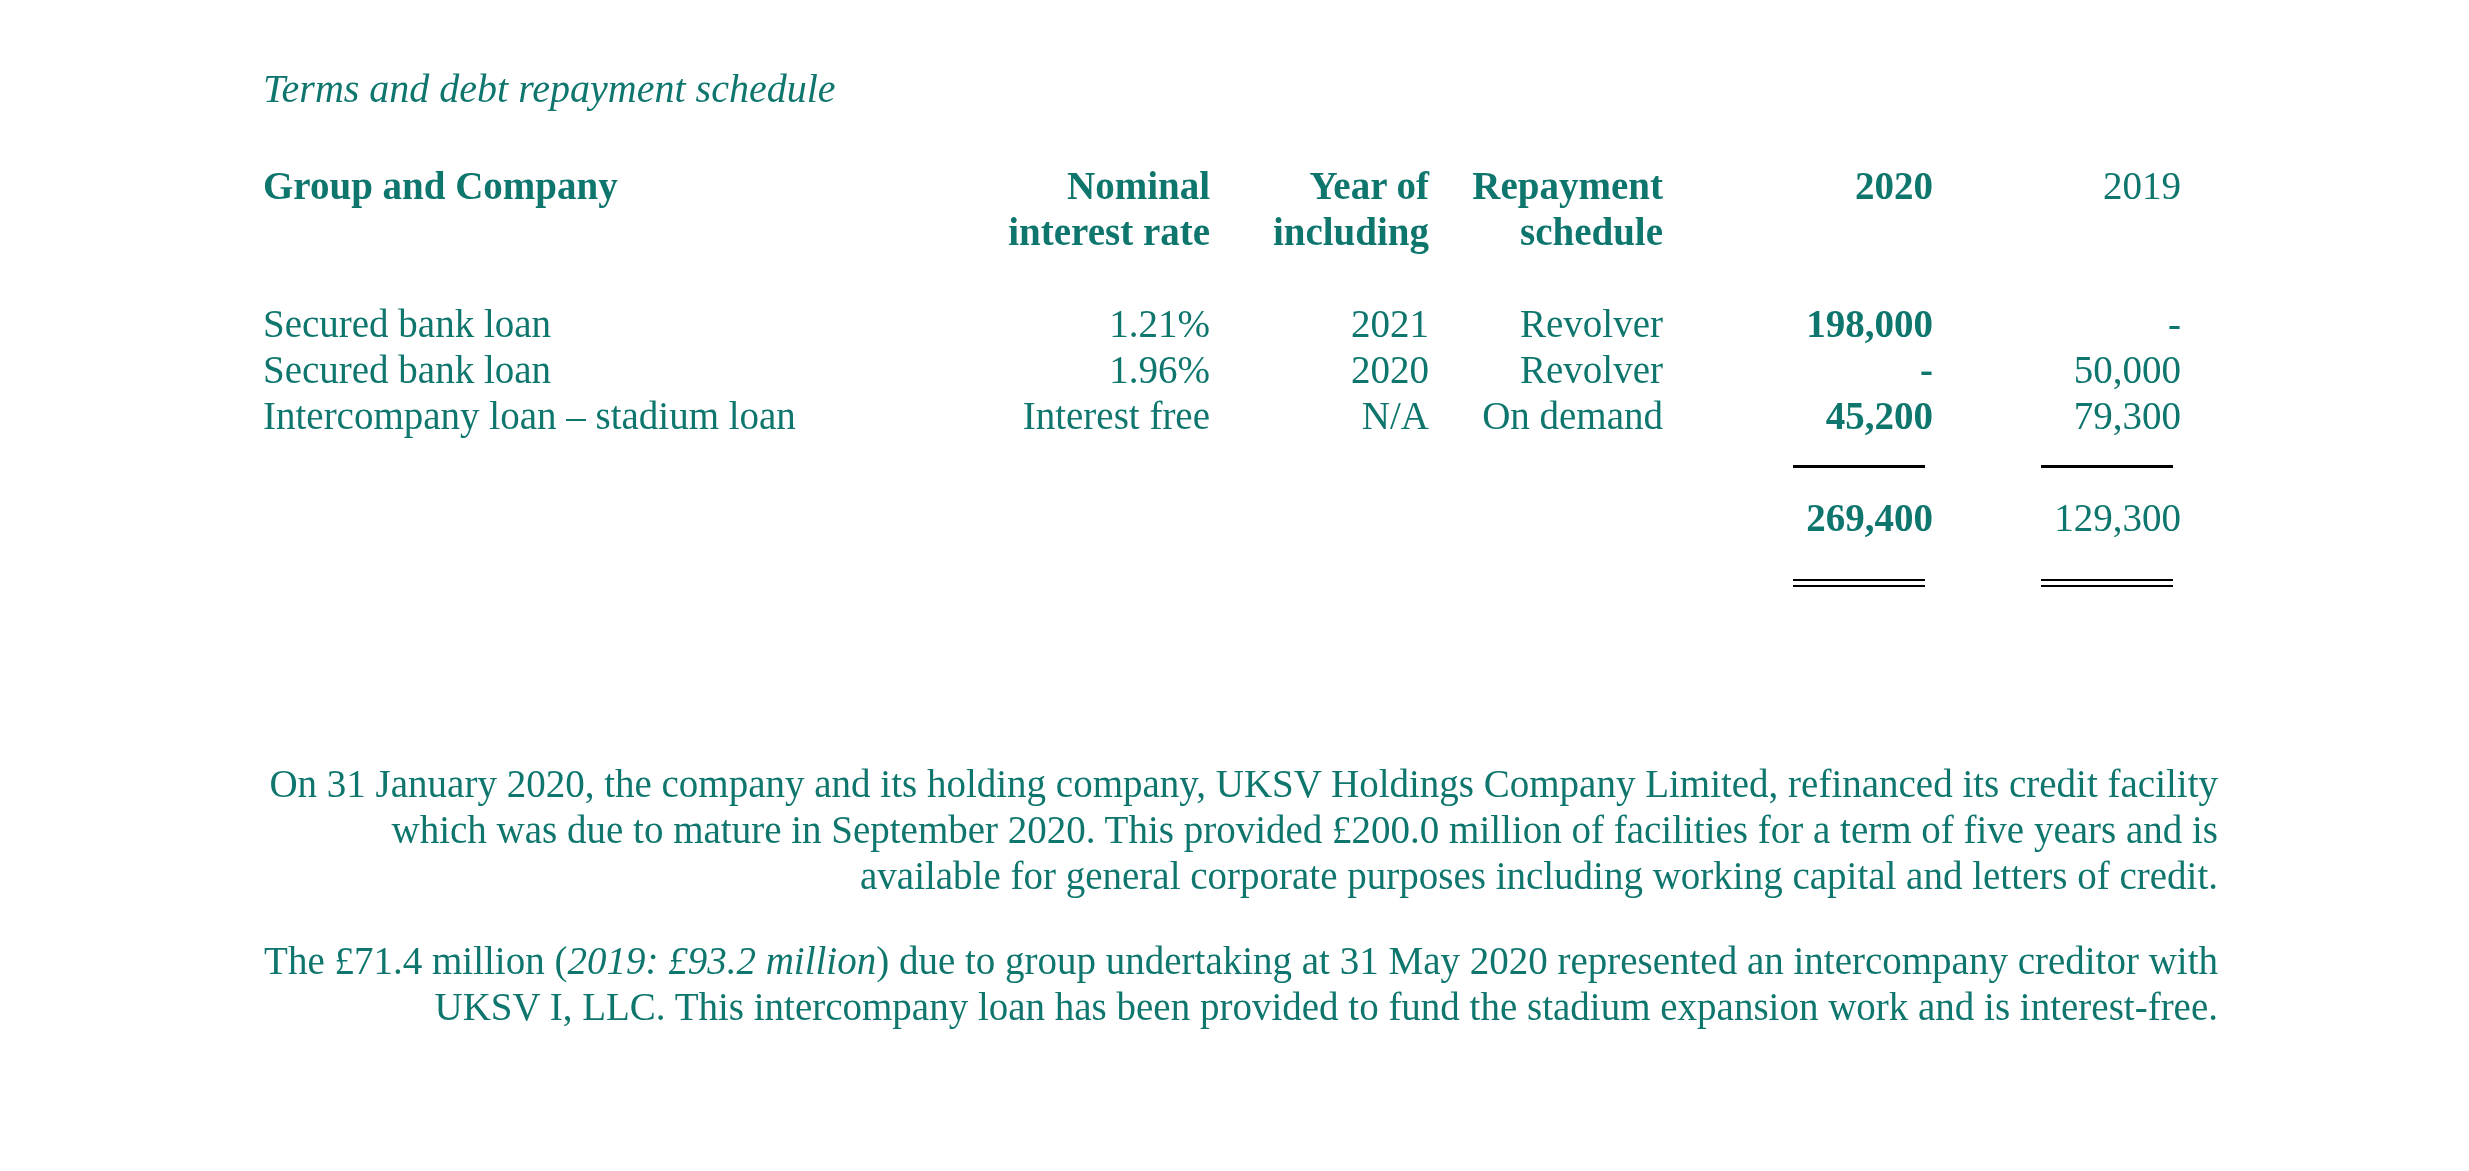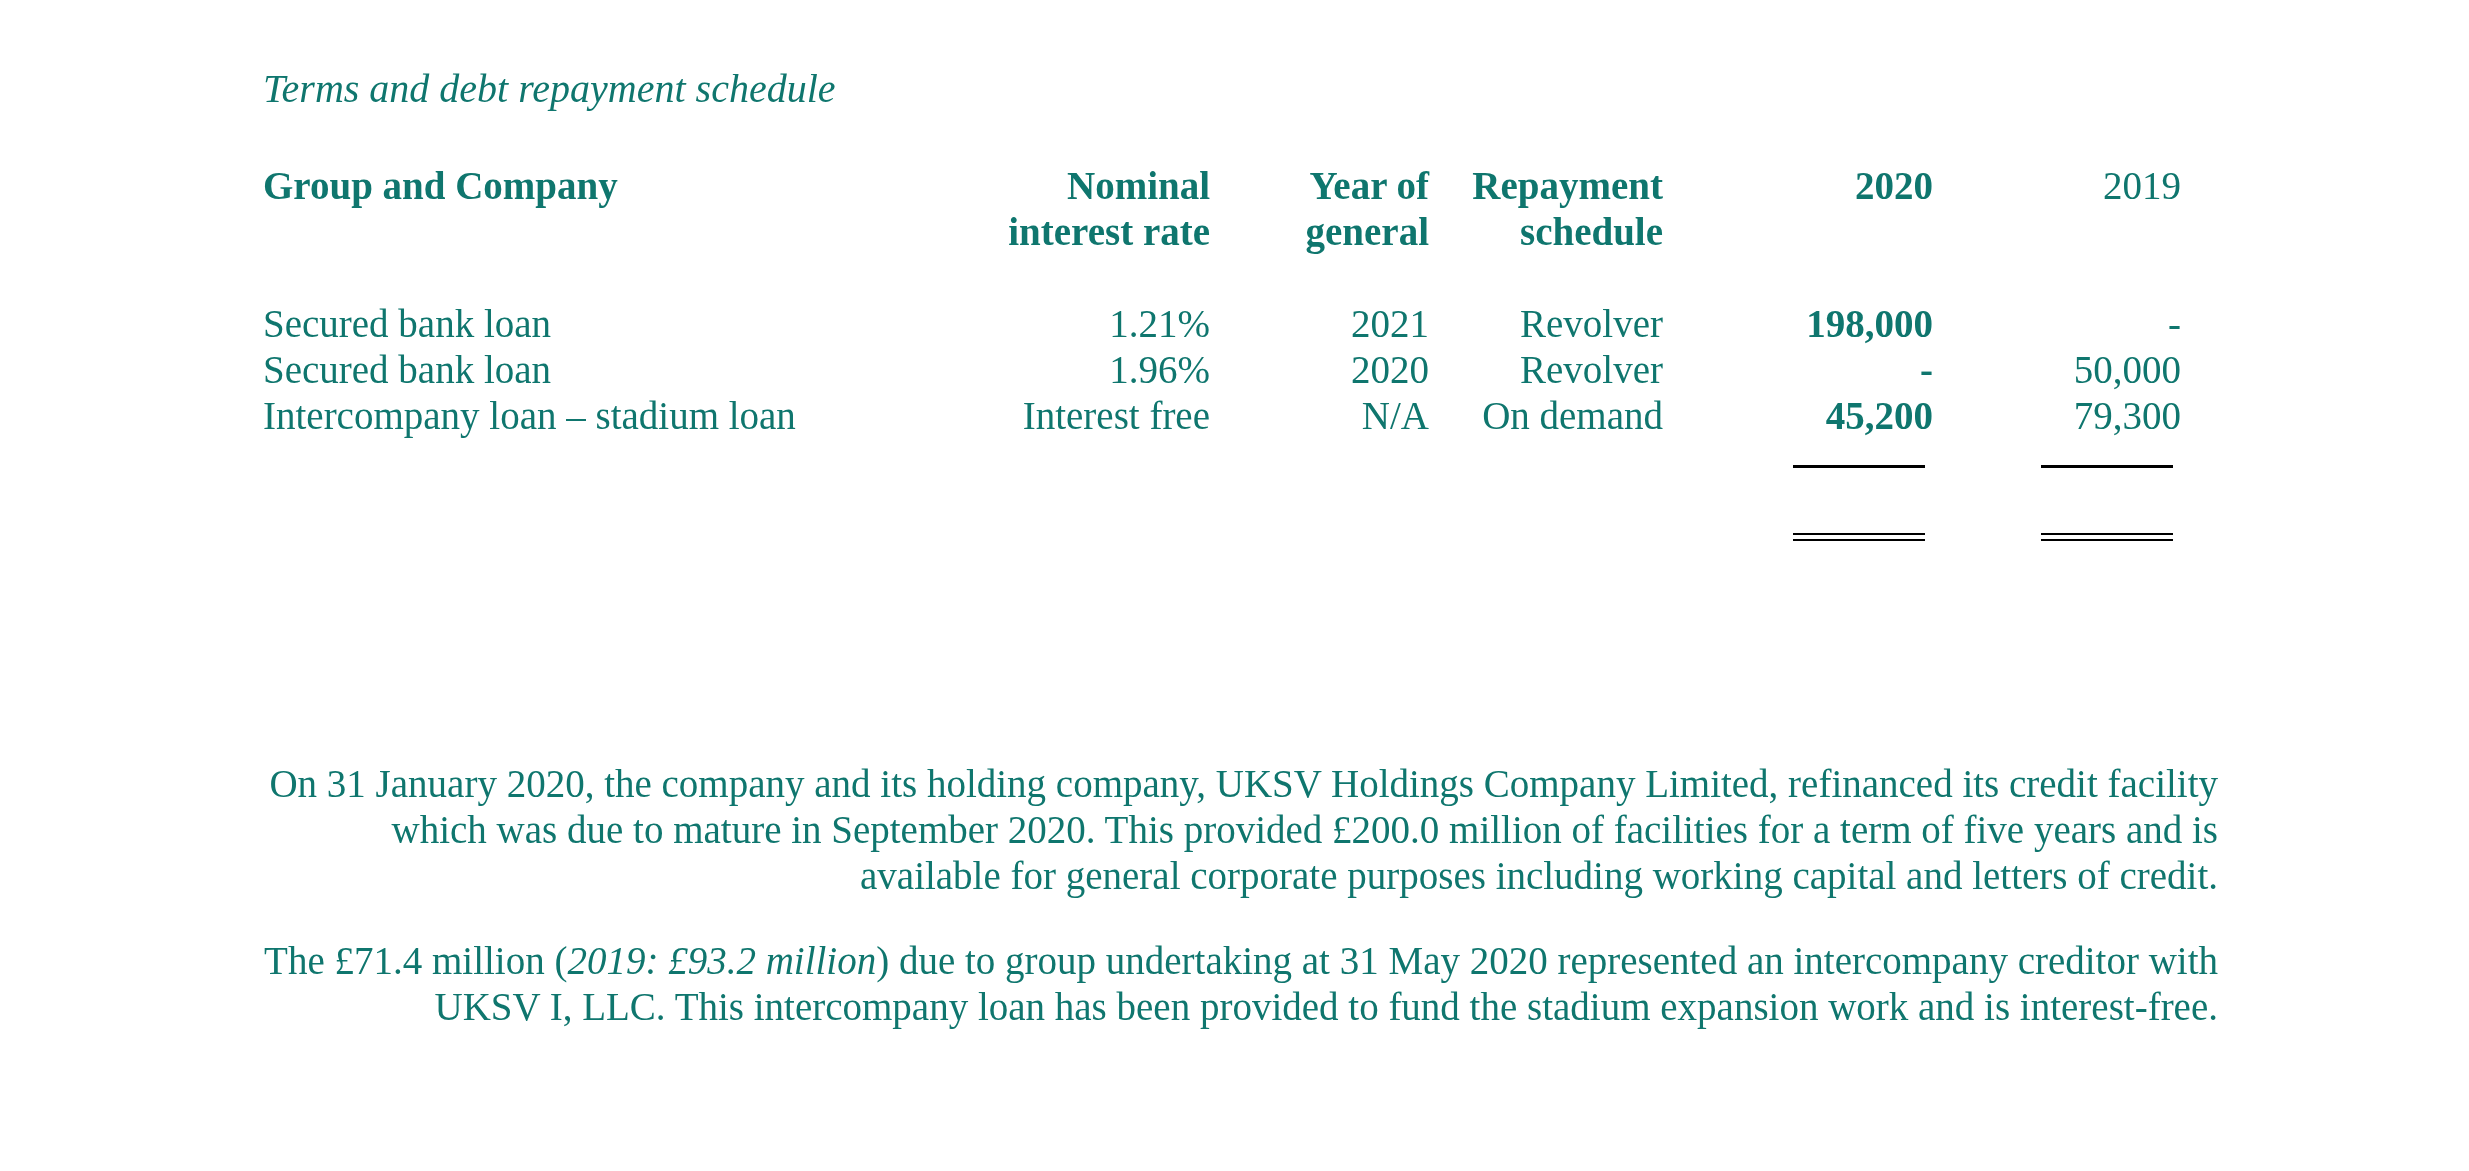--- a/index.html
+++ b/index.html
@@ -101,21 +101,21 @@
         <td class="col1 bold">Group and Company</td>
         <td class="col2 bold">Nominal</td>
         <td class="col3 bold">Year of</td>
         <td class="col4 bold">Repayment</td>
         <td class="col5 bold">2020</td>
         <td class="col6">2019</td>
       </tr>
       <tr>
         <td class="col1"></td>
         <td class="col2 bold">interest rate</td>
-        <td class="col3 bold">general</td>
+        <td class="col3 bold">including</td>
         <td class="col4 bold">schedule</td>
         <td class="col5"></td>
         <td class="col6"></td>
       </tr>
       <tr class="spacer-row-a">
           <td colspan="6"></td>
         </tr>
 
       <tr>
         <td class="col1">Secured bank loan</td>
@@ -147,20 +147,25 @@
         </tr>
       <tr class="rule-row">
         <td colspan="4"></td>
         <td class="col5">
             <div class="single-rule"></div>
           </td>
         <td class="col6">
             <div class="single-rule"></div>
           </td>
       </tr>
+      <tr>
+        <td colspan="4"></td>
+        <td class="col5 bold">269,400</td>
+        <td class="col6">129,300</td>
+      </tr>
       <tr class="spacer-row-c">
           <td colspan="6"></td>
         </tr>
       <tr class="dbl-rule-row">
         <td colspan="4"></td>
         <td class="col5">
             <div class="double-rule"></div>
           </td>
         <td class="col6">
             <div class="double-rule"></div>

